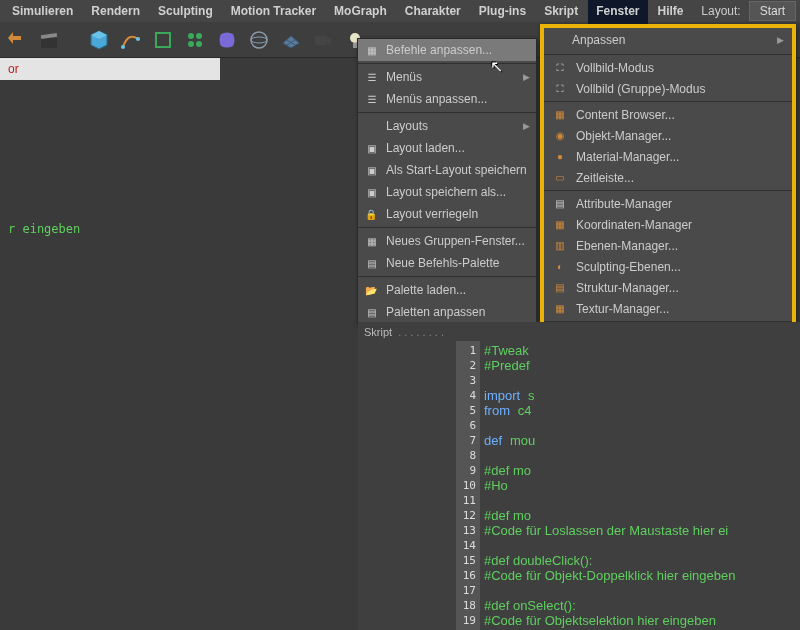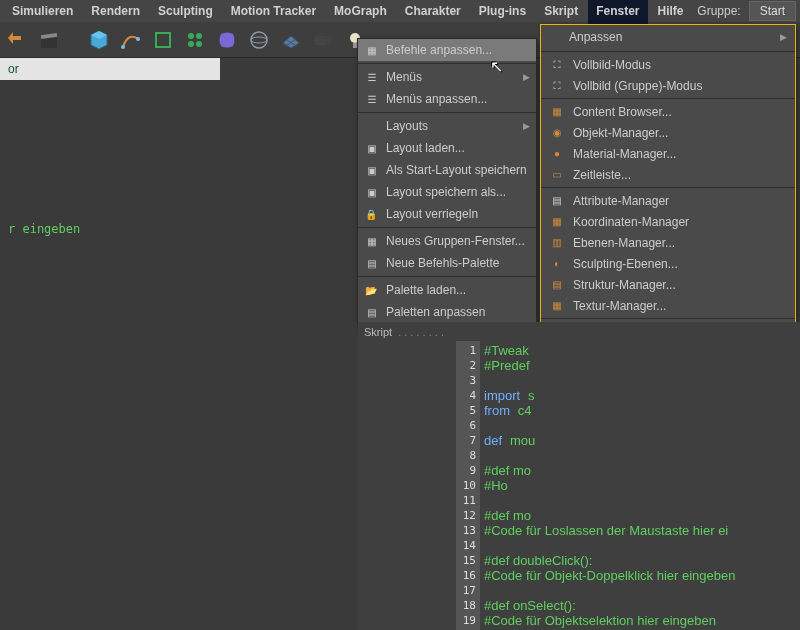--- a/index.html
+++ b/index.html
@@ -8,29 +8,29 @@
 .menubar .mitem { padding: 16px 8px; cursor: pointer; color: #d0d0d0; font-weight: bold; }
 .menubar .mitem.active { background: #0f172a; }
 .menubar .spacer { flex: 1; }
 .layout-label { color: #ccc; margin-right: 6px; }
 .layout-box { background: #555; padding: 2px 10px; border: 1px solid #666; color: #ddd; }
 .toolbar { display: flex; align-items: center; height: 36px; background: #3e3e3e; padding: 0 4px; gap: 6px; border-bottom: 1px solid #2a2a2a; }
 .tbicon { width: 26px; height: 26px; border-radius: 3px; display: flex; align-items: center; justify-content: center; }
 .small-ctrl { display:flex; gap:4px; margin-left:auto; margin-right:4px;}
 .small-ctrl span { width:14px;height:14px;color:#aaa;font-size:11px;display:flex;align-items:center;justify-content:center;}
 .left-panel { position: absolute; left: 0; top: 58px; width: 220px; bottom: 0; background: #3a3a3a; }
-.light-box { background: #e4e4e4; color: #14532d; padding: 4px 8px; }
+.light-box { background: #e4e4e4; color: #b91c1c; padding: 4px 8px; }
 .code-line { color: #5fcf5f; font-family: monospace; font-size: 12px; padding: 2px 8px; }
 .dropdown1 { position: absolute; left: 357px; top: 38px; width: 180px; background: #4a4a4a; border: 1px solid #2a2a2a; box-shadow: 2px 2px 6px rgba(0,0,0,.4); }
 .dropdown1 .row { display: flex; align-items: center; height: 22px; padding: 0 6px; gap: 6px; }
 .dropdown1 .row.hl { background: #7a7a7a; }
 .dropdown1 .sep { height: 1px; background: #2f2f2f; margin: 2px 0; }
 .ddicon { width: 16px; height: 16px; display:flex;align-items:center;justify-content:center;font-size:10px; }
 .arrow { margin-left: auto; color: #999; font-size: 9px; }
-.submenu { position: absolute; left: 540px; top: 24px; width: 256px; background: #4a4a4a; border: 1px solid #eab308; box-shadow: 2px 2px 6px rgba(0,0,0,.4); }
+.submenu { position: absolute; left: 540px; top: 24px; width: 256px; background: #4a4a4a; border: 4px solid #eab308; box-shadow: 2px 2px 6px rgba(0,0,0,.4); }
 .submenu .row { display: flex; align-items: center; height: 21px; padding: 0 8px; gap: 8px; }
 .submenu .sep { height: 1px; background: #2f2f2f; margin: 2px 0; }
 .submenu .row.top { height: 24px; }
 .check { width: 12px; color: #ccc; }
 .script-area { position: absolute; left: 358px; top: 322px; right: 0; bottom: 0; background: #3f3f3f; }
 .script-hdr { display:flex; align-items:center; height:19px; padding:0 6px; gap:6px; color:#bbb; font-size:11px;}
 .lang-box { background:#5a5a5a; padding:1px 8px; border:1px solid #6a6a6a;}
 .editor { display:flex; }
 .gutter { background:#555; color:#ddd; font-family:monospace; font-size:11px; text-align:right; padding:2px 4px; line-height:15px; width:24px; }
 .codebody { font-family:monospace; font-size:13px; line-height:15px; padding:2px 4px; }
@@ -45,21 +45,21 @@
   <span class="mitem">Rendern</span>
   <span class="mitem">Sculpting</span>
   <span class="mitem">Motion Tracker</span>
   <span class="mitem">MoGraph</span>
   <span class="mitem">Charakter</span>
   <span class="mitem">Plug-ins</span>
   <span class="mitem">Skript</span>
   <span class="mitem active">Fenster</span>
   <span class="mitem">Hilfe</span>
   <span class="spacer"></span>
-  <span class="layout-label">Gruppe:</span>
+  <span class="layout-label">Layout:</span>
   <span class="layout-box">Start</span>
 </div>
 
 <div class="toolbar">
   <div class="tbicon">
       <svg width="20" height="20">
         <path d="M14 6 L6 6 L6 2 L1 8 L6 14 L6 10 L14 10 Z" fill="#d28a3a"></path>
       </svg>
     </div>
   <div class="tbicon">

